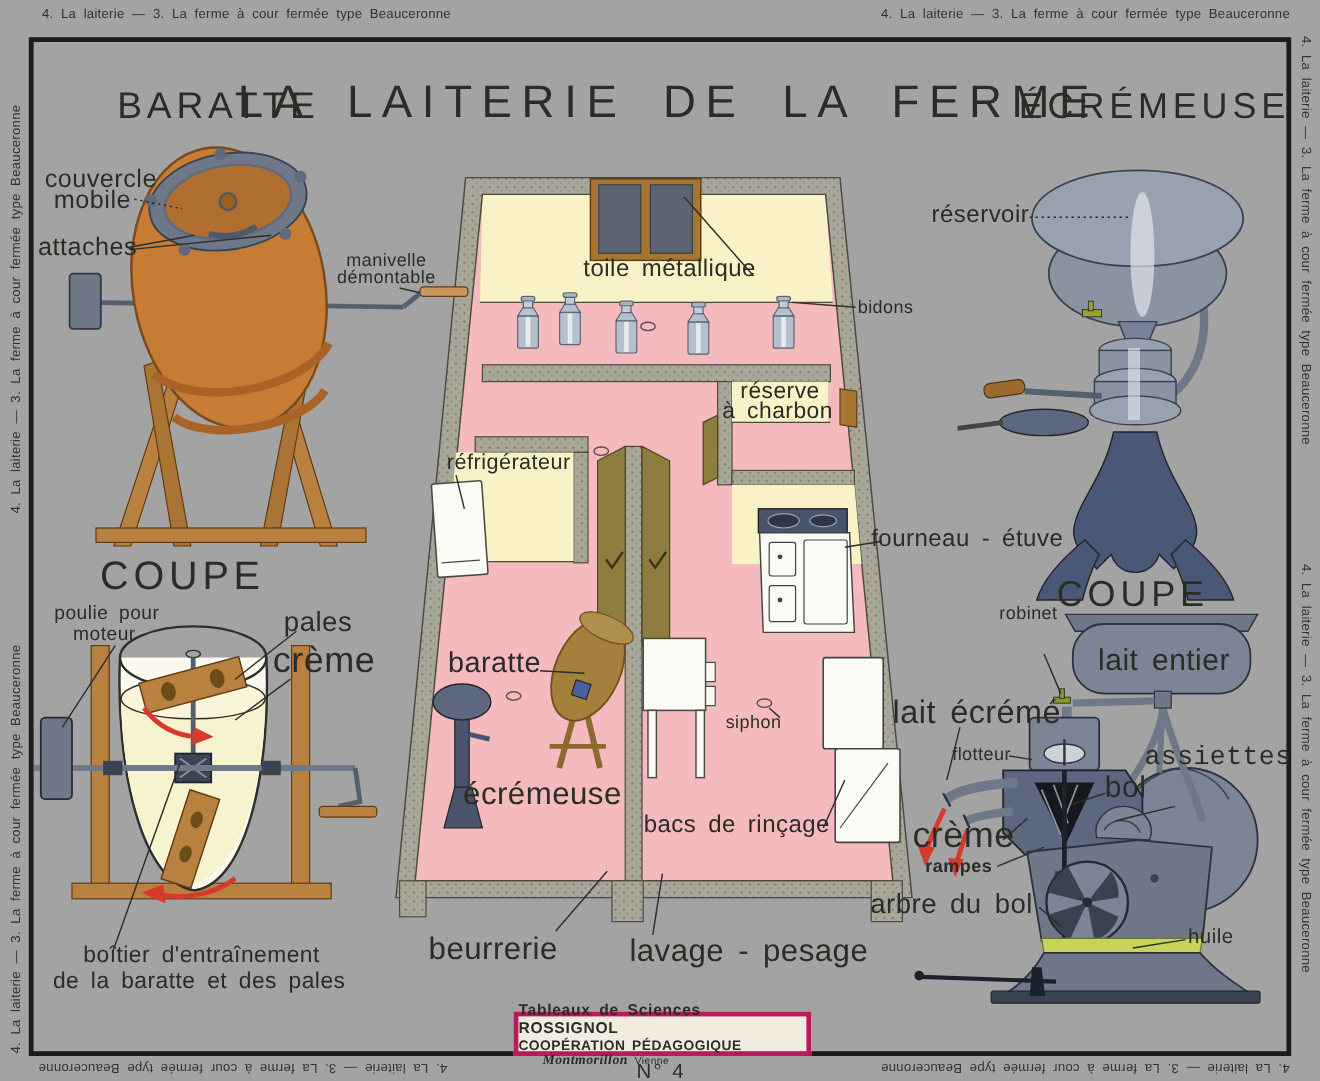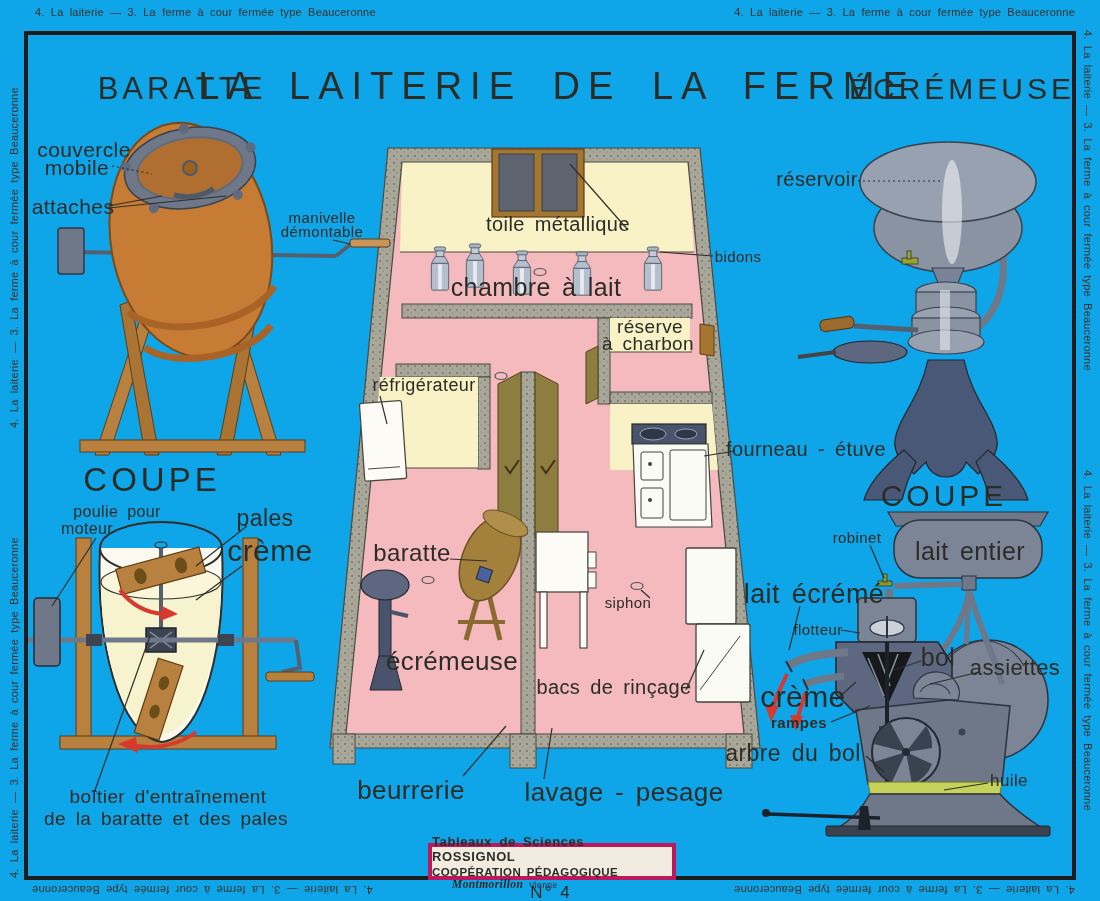--- a/index.html
+++ b/index.html
@@ -1,16 +1,16 @@
 <!DOCTYPE html>
 <html><head>
 <meta charset="utf-8">
 <style>
   html,body{margin:0;padding:0;background:#e6e1d4;}
-  .poster{position:relative;width:1100px;height:901px;background:#0ea5e9;overflow:hidden;
+  .poster{position:relative;width:1100px;height:901px;background:#a3a3a3;overflow:hidden;
           font-family:"Liberation Sans",sans-serif;color:#2c2c27;}
   .frame{position:absolute;left:24px;top:31px;width:1052px;height:849px;
          border:4px solid #1c1c1c;box-sizing:border-box;}
   .art{position:absolute;left:0;top:0;width:1100px;height:901px;}
   .edge{position:absolute;font-size:11px;color:#33332c;letter-spacing:.2px;word-spacing:3px;white-space:nowrap;}
   .rot180{transform:rotate(180deg);}
   .vleft{transform:rotate(-90deg);transform-origin:0 0;}
   .vright{transform:rotate(90deg);transform-origin:0 0;}
   .lbl{position:absolute;transform:translate(-50%,-50%);white-space:nowrap;
        letter-spacing:.4px;word-spacing:4px;color:#2c2c27;line-height:1;}
@@ -329,41 +329,40 @@
   <div class="lbl hd" style="left:944px;top:496px;font-size:30px;">COUPE</div>
 
   <div class="lbl" style="left:84px;top:149px;font-size:21px;">couvercle</div>
   <div class="lbl" style="left:77px;top:167px;font-size:21px;">mobile</div>
   <div class="lbl" style="left:73px;top:206px;font-size:21px;">attaches</div>
   <div class="lbl" style="left:322px;top:217px;font-size:15px;">manivelle</div>
   <div class="lbl" style="left:322px;top:231px;font-size:15px;">démontable</div>
 
   <div class="lbl" style="left:817px;top:179px;font-size:20px;">réservoir</div>
 
-  <div class="lbl" style="left:89px;top:512px;font-size:16px;margin-left:28px;">poulie pour</div>
+  <div class="lbl" style="left:89px;top:512px;font-size:16px;">poulie pour</div>
   <div class="lbl" style="left:87px;top:529px;font-size:16px;">moteur</div>
   <div class="lbl" style="left:265px;top:518px;font-size:23px;">pales</div>
   <div class="lbl" style="left:270px;top:551px;font-size:30px;">crème</div>
   <div class="lbl" style="left:168px;top:796px;font-size:19px;">boîtier d'entraînement</div>
   <div class="lbl" style="left:166px;top:818px;font-size:19px;">de la baratte et des pales</div>
 
-  <div class="lbl" style="left:857px;top:537px;font-size:15px;">robinet</div>
+  <div class="lbl" style="left:857px;top:511px;font-size:15px;">robinet</div>
   <div class="lbl" style="left:970px;top:551px;font-size:25px;">lait entier</div>
   <div class="lbl" style="left:814px;top:594px;font-size:27px;">lait écrémé</div>
   <div class="lbl" style="left:818px;top:629px;font-size:15px;">flotteur</div>
   <div class="lbl" style="left:938px;top:657px;font-size:25px;text-align:center;">bol</div>
-  <div class="lbl" style="left:1015px;top:668px;font-size:22px;">assiettes</div>
+  <div class="lbl" style="left:1015px;top:632px;font-size:22px;font-family:Liberation Mono, monospace;">assiettes</div>
   <div class="lbl" style="left:803px;top:697px;font-size:30px;">crème</div>
   <div class="lbl" style="left:799px;top:722px;font-size:15px;font-weight:bold;">rampes</div>
   <div class="lbl" style="left:793px;top:753px;font-size:23px;">arbre du bol</div>
   <div class="lbl" style="left:1009px;top:780px;font-size:17px;">huile</div>
 
   <div class="lbl" style="left:558px;top:224px;font-size:20px;">toile métallique</div>
   <div class="lbl" style="left:738px;top:256px;font-size:15px;">bidons</div>
-  <div class="lbl" style="left:536px;top:287px;font-size:25px;">chambre à lait</div>
   <div class="lbl" style="left:650px;top:326px;font-size:19px;">réserve</div>
   <div class="lbl" style="left:648px;top:343px;font-size:19px;">à charbon</div>
   <div class="lbl" style="left:424px;top:385px;font-size:18px;">réfrigérateur</div>
   <div class="lbl" style="left:806px;top:449px;font-size:20px;">fourneau - étuve</div>
   <div class="lbl" style="left:412px;top:553px;font-size:24px;">baratte</div>
   <div class="lbl" style="left:452px;top:661px;font-size:26px;">écrémeuse</div>
   <div class="lbl" style="left:628px;top:602px;font-size:15px;">siphon</div>
   <div class="lbl" style="left:614px;top:687px;font-size:20px;">bacs de rinçage</div>
   <div class="lbl" style="left:411px;top:790px;font-size:26px;">beurrerie</div>
   <div class="lbl" style="left:624px;top:792px;font-size:26px;">lavage - pesage</div>

